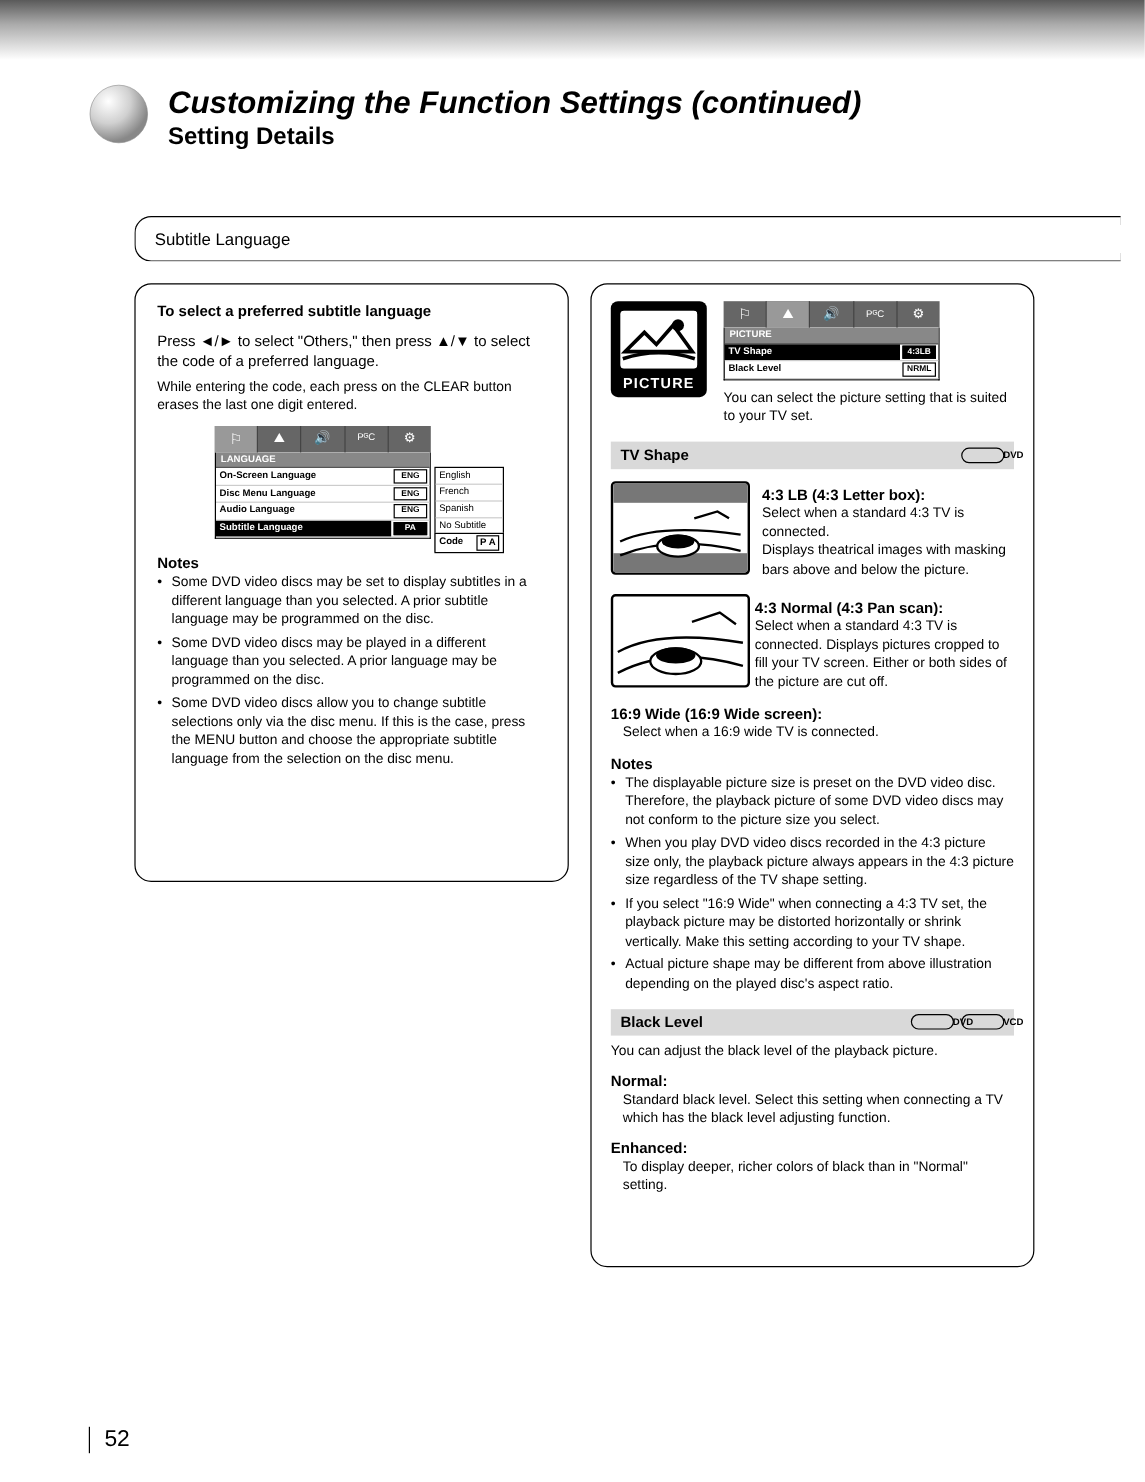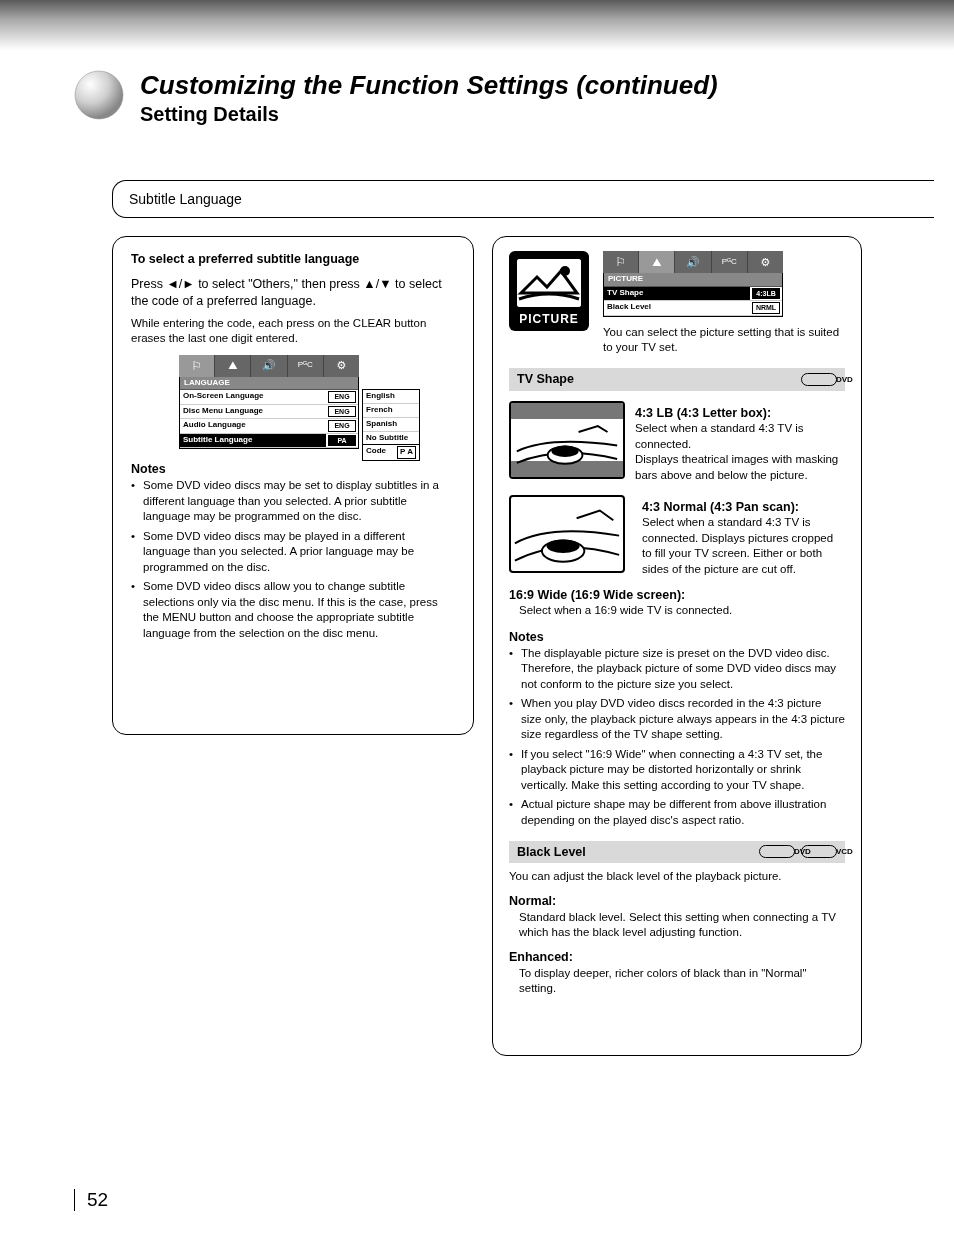--- a/index.html
+++ b/index.html
@@ -116,21 +116,21 @@
     border-left:1.5px solid #000; padding-left:12px;
   }
   .tri { font-family: Arial; }
   .small { font-size:11.5px; }
   .indent { margin-left:10px; }
   ul.notes { list-style:none; padding-left:0; }
   ul.notes li { position:relative; padding-left:12px; margin-bottom:4px; }
   ul.notes li:before { content:"•"; position:absolute; left:0; }
   .osd-lang-wrap { position:relative; }
   .osd-lang-opts { border:1px solid #000; background:#fff; font-size:8px; width:58px; position:absolute; right:-62px; top:-1px; }
-  .osd-lang-opts div { padding:1px 3px; border-bottom:1px solid #ccc; font-weight:bold; }
+  .osd-lang-opts div { padding:1px 3px; border-bottom:1px solid #ccc; font-weight:normal; }
   .osd-lang-opts div.inv { background:#000; color:#fff; }
   .osd-lang-code { border:1px solid #000; background:#fff; font-size:8px; width:58px; margin-top:2px; position:absolute; right:-62px; top:52px; padding:1px 3px; font-weight:bold; display:flex; justify-content:space-between; }
   .osd-outer { position:relative; display:inline-block; }
 </style>
 </head>
 <body>
 
 <div class="top-gradient"></div>
 
 <svg class="sphere" viewBox="0 0 50 50">
@@ -290,21 +290,21 @@
         <ellipse cx="56" cy="50" rx="14" ry="6" fill="#000"></ellipse>
       </svg>
     </div>
     <div style="flex:1;">
       <div class="opt-title">4:3 LB (4:3 Letter box):</div>
       <div class="small">Select when a standard 4:3 TV is connected.</div>
       <div class="small">Displays theatrical images with masking bars above and below the picture.</div>
     </div>
   </div>
 
-  <div style="display:flex; gap:17px; align-items:flex-start; margin-top:6px;">
+  <div style="display:flex; gap:4px; align-items:flex-start; margin-top:6px;">
     <div class="tv-sample">
       <svg viewBox="0 0 116 78" style="position:absolute;inset:0;">
         <path d="M4 48 Q40 28 112 40" stroke="#000" fill="none" stroke-width="2"></path>
         <path d="M4 66 Q50 42 112 60" stroke="#000" fill="none" stroke-width="2"></path>
         <path d="M68 22 L92 14 L106 24" stroke="#000" fill="none" stroke-width="2"></path>
         <ellipse cx="54" cy="56" rx="22" ry="11" fill="#fff" stroke="#000" stroke-width="2"></ellipse>
         <ellipse cx="54" cy="51" rx="17" ry="7" fill="#000"></ellipse>
       </svg>
     </div>
     <div style="flex:1;">

